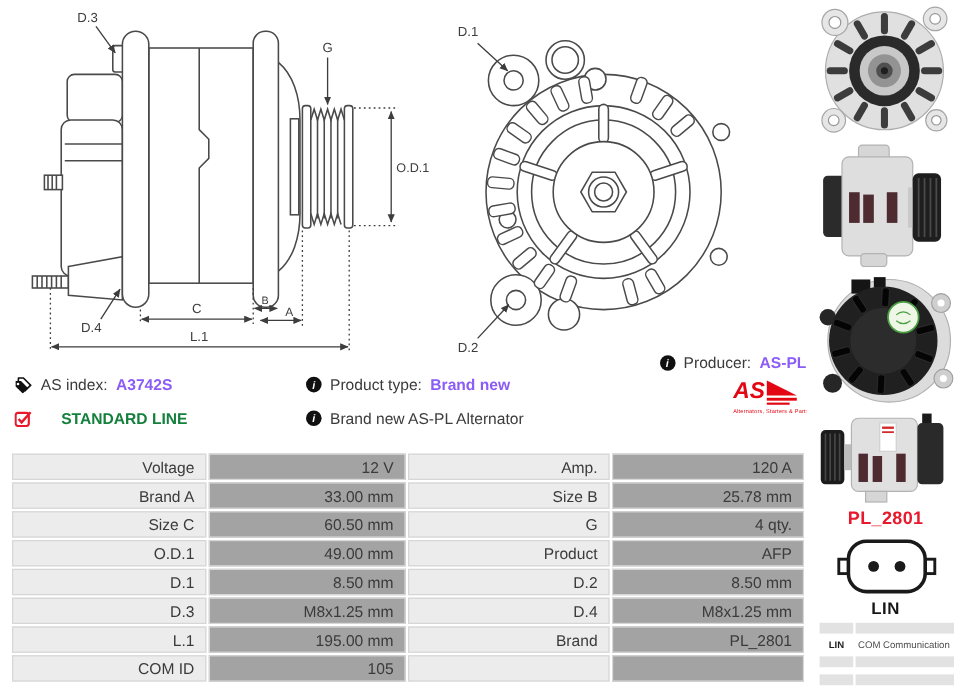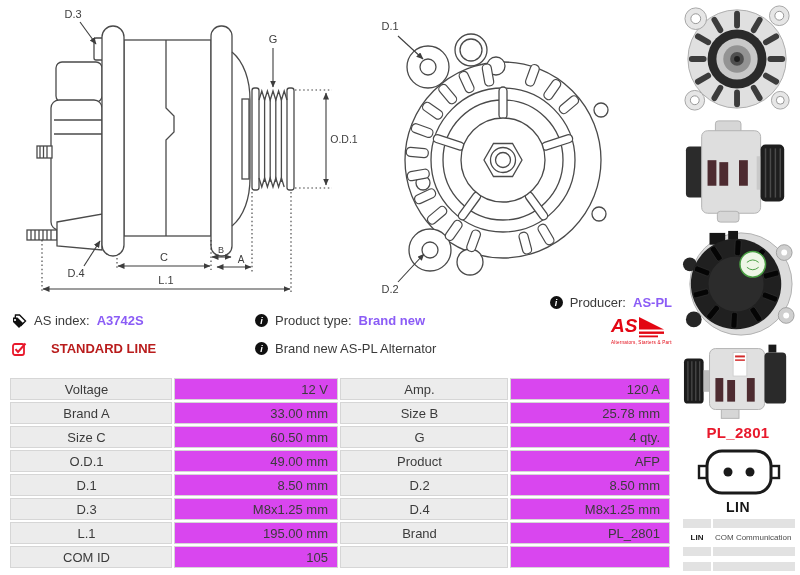--- a/index.html
+++ b/index.html
@@ -12,33 +12,33 @@
   .front-svg{position:absolute;left:360px;top:0;}
 
   
   .info-col{position:absolute;top:312px;}
   .col1{left:12px;}
   .col2{left:255px;}
   .col3{right:128px;display:flex;flex-direction:column;align-items:flex-end;top:294px;}
   .info-line{display:flex;align-items:center;gap:7px;font-size:13px;height:17px;white-space:nowrap;}
   .info-line + .info-line{margin-top:11px;}
   .info-line b{color:#8b5cf6;}
-  .red, .red b{color:#b91c1c;gap:24px;}
+  .red, .red b{color:#15803d;gap:24px;}
   .info-icon{width:13px;height:13px;min-width:13px;border-radius:50%;background:#101010;color:#fff;
              display:inline-flex;align-items:center;justify-content:center;
              font-size:9px;font-weight:bold;font-style:italic;}
   .info-icon::after{content:"i";}
   .as-logo{margin-top:4px;}
 
   
   .spec{position:absolute;left:8px;top:376px;width:664px;border-collapse:separate;
         border-spacing:2px;table-layout:fixed;}
-  .spec td{height:20px;border:1px solid #d6d6d6;background:#d946ef;font-size:13px;
+  .spec td{height:20px;border:1px solid #d6d6d6;background:#a3a3a3;font-size:13px;
            text-align:right;padding:0 9px 0 0;overflow:hidden;white-space:nowrap;}
-  .spec td.lbl{background:#ececec;text-align:center;}
+  .spec td.lbl{background:#ececec;}
 
   
   .side-panel{position:absolute;left:680px;top:0;width:120px;height:575px;}
   .photo{position:absolute;left:2px;cursor:pointer;}
   .p1{top:2px;} .p2{top:116px;} .p3{top:228px;} .p4{top:342px;}
   .plug-code{position:absolute;top:424px;left:0;width:116px;text-align:center;
              color:#e8192c;font-weight:bold;font-size:15px;letter-spacing:.3px;}
   .connector{position:absolute;top:446px;left:17px;}
   .lin-label{position:absolute;top:499px;left:0;width:116px;text-align:center;
              font-weight:bold;font-size:14px;color:#161616;letter-spacing:.5px;}

